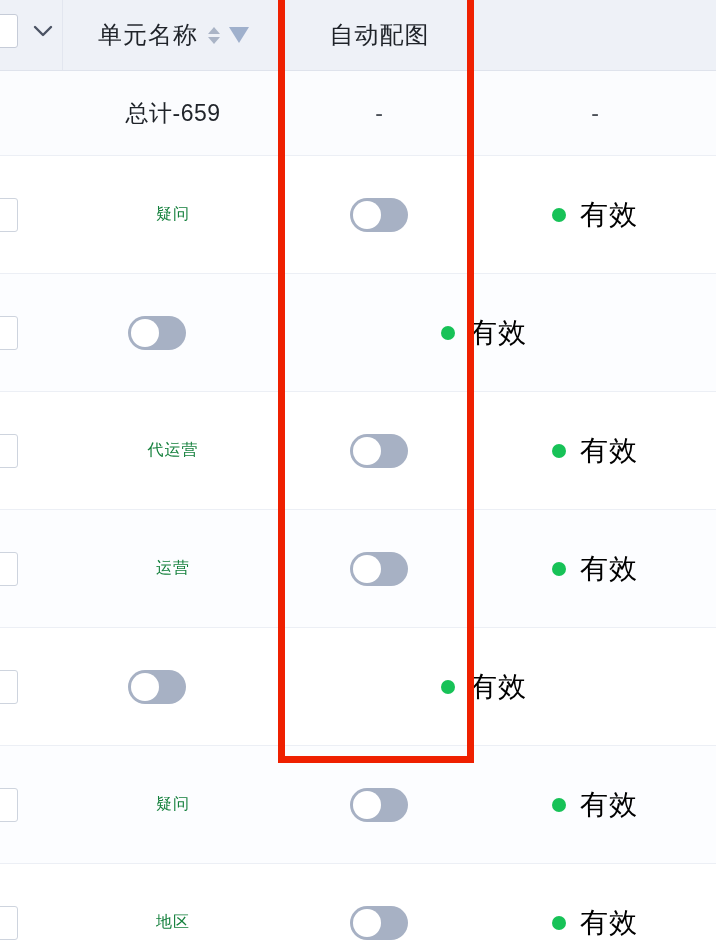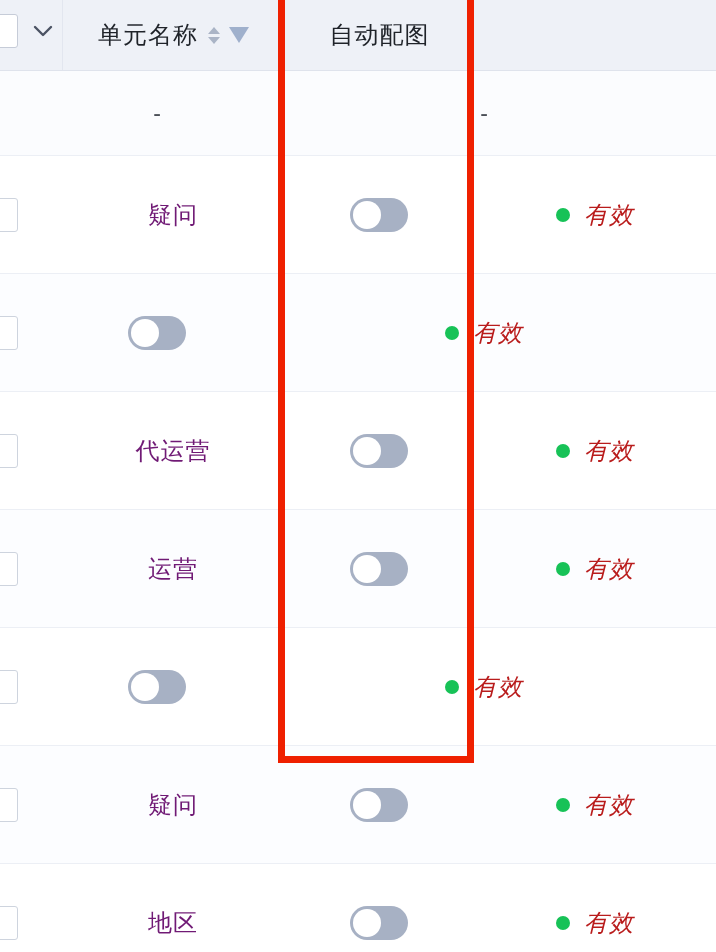--- a/index.html
+++ b/index.html
@@ -172,22 +172,22 @@
     transform: translateY(-50%);
     width: 34px;
     height: 34px;
     background: #ffffff;
     border: 1px solid #ced4de;
     border-radius: 3px;
     box-sizing: border-box;
   }
 
   .name-link {
-    font-size: 24px;
-    color: #701a75;
+    font-size: 16px;
+    color: #15803d;
     letter-spacing: 1px;
     cursor: pointer;
     white-space: nowrap;
   }
   .summary-text {
     font-size: 23px;
     color: #1f2329;
     letter-spacing: 0.5px;
     white-space: nowrap;
   }
@@ -217,25 +217,24 @@
   }
 
   .status-dot {
     width: 14px;
     height: 14px;
     border-radius: 50%;
     background: #17c257;
     flex: 0 0 auto;
   }
   .status-text {
-    font-size: 24px;
-    color: #b91c1c;
+    font-size: 28px;
+    color: #000000;
     letter-spacing: 1px;
     white-space: nowrap;
-    font-style: italic;
   }
 
   
   .anno-box {
     position: absolute;
     left: 278px;
     top: -10px;
     width: 196px;
     height: 773px;
     border: 7px solid #ef2000;
@@ -272,20 +271,23 @@
       </div>
 
       <div class="th th-auto">
         <span class="th-label">自动配图</span>
       </div>
 
     </div>
 
     <div class="row row-summary">
       <div class="cell c-sel"></div>
+      <div class="cell c-name">
+        <span class="summary-text">总计-659</span>
+      </div>
       <div class="cell c-auto">
         <span class="dash">-</span>
       </div>
       <div class="cell c-status">
         <span class="dash">-</span>
       </div>
     </div>
 
     <div class="row row-data">
       <div class="cell c-sel">

